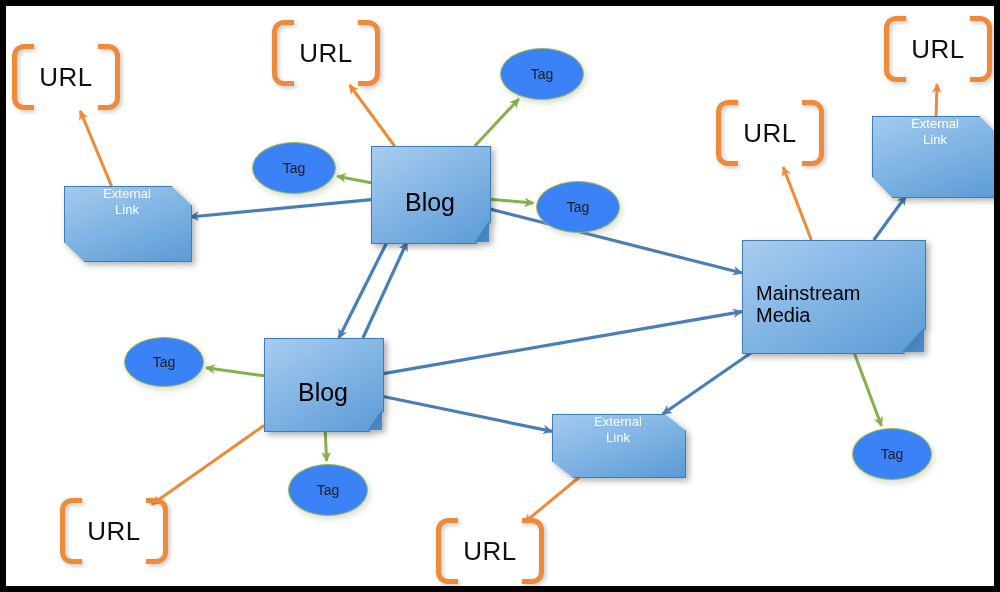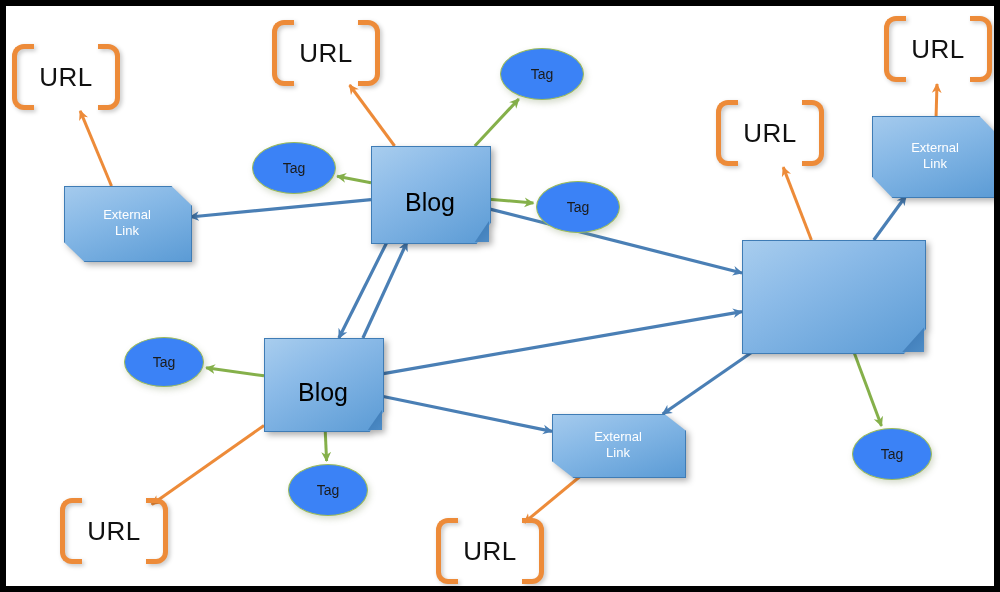--- a/index.html
+++ b/index.html
@@ -47,21 +47,21 @@
   }
   .doc .lbl{
     position:relative;z-index:3;
     text-align:center;line-height:1.12;
     padding:0 8px;
     margin-top:16px;
   }
 
   
   .ext{
-    display:flex;align-items:center;justify-content:center;
+    display:flex;align-items:flex-start;justify-content:center;
     filter:drop-shadow(3px 3px 3px rgba(0,0,0,0.30));
   }
   .ext .face{
     position:absolute;left:0;top:0;width:100%;height:100%;
     background:linear-gradient(160deg,#a4caed 0%,#86b8e6 40%,#5b9bd5 100%);
     border:1px solid #3f7cb5;
     clip-path:polygon(0% 0%, 84% 0%, 100% 26%, 100% 100%, 16% 100%, 0% 74%);
   }
   .ext .lbl{
     position:relative;z-index:3;
@@ -155,20 +155,21 @@
           <div class="lbl" style="font-size: 25px;">Blog</div>
         </div>
         <div class="node doc" style="left: 258px; top: 332px; width: 118px; height: 92px;">
           <div class="face"></div>
           <div class="fold"></div>
           <div class="lbl" style="font-size: 25px;">Blog</div>
         </div>
         <div class="node doc" style="left: 736px; top: 234px; width: 182px; height: 112px;">
           <div class="face"></div>
           <div class="fold"></div>
+          <div class="lbl" style="font-size: 20px; text-align: left; width: 100%; padding-left: 14px;">Mainstream Media</div>
         </div>
         <div class="node ext" style="left: 58px; top: 180px; width: 126px; height: 74px;">
           <div class="face"></div>
           <div class="lbl">External<br>Link</div>
         </div>
         <div class="node ext" style="left: 866px; top: 110px; width: 126px; height: 80px;">
           <div class="face"></div>
           <div class="lbl">External<br>Link</div>
         </div>
         <div class="node ext" style="left: 546px; top: 408px; width: 132px; height: 62px;">

